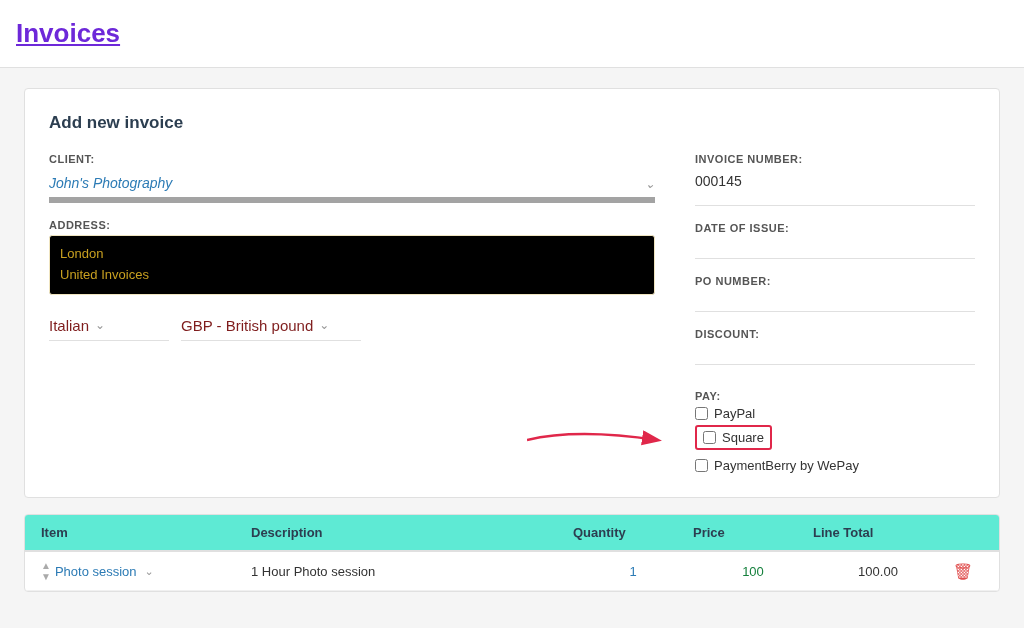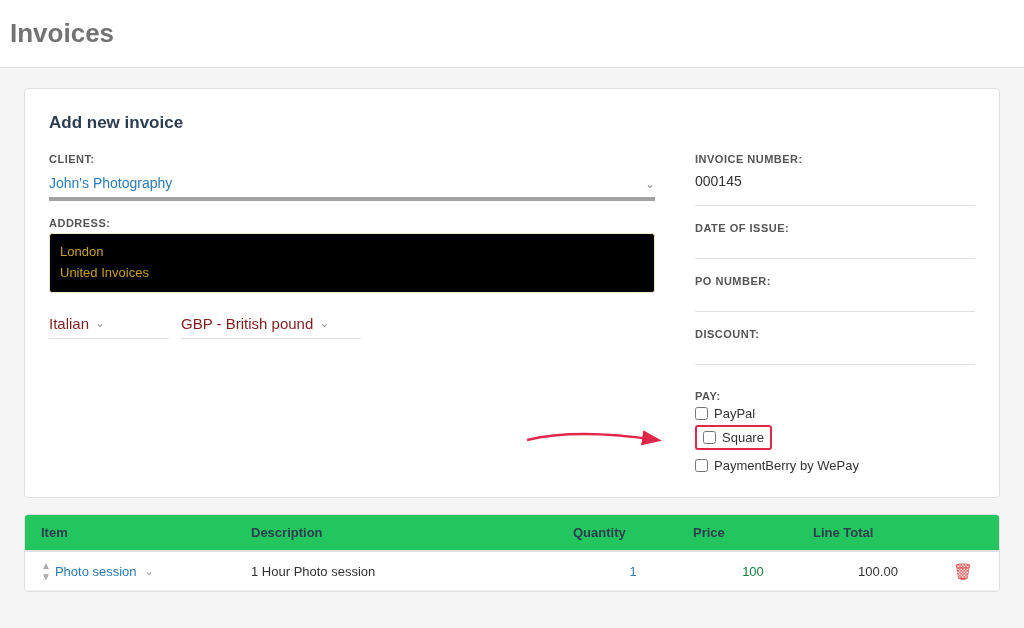--- a/index.html
+++ b/index.html
@@ -1,24 +1,25 @@
 <!DOCTYPE html>
 <html><head>
   <meta charset="utf-8">
   <style>
     * { box-sizing: border-box; margin: 0; padding: 0; }
     body { font-family: Arial, sans-serif; background: #f5f5f5; color: #333; font-size: 14px; }
 
     .page-title {
       background: white;
-      padding: 18px 10px;
+      padding: 18px 16px;
       font-size: 26px;
       font-weight: 600;
-      color: #737373;
+      color: #6d28d9;
       border-bottom: 1px solid #e0e0e0;
+      text-decoration: underline;
     }
 
     .main-content {
       padding: 20px 24px;
     }
 
     .invoice-card {
       background: white;
       border: 1px solid #e0e0e0;
       border-radius: 4px;
@@ -55,22 +56,23 @@
       font-weight: 700;
       color: #555;
       letter-spacing: 0.5px;
       margin-bottom: 4px;
       text-transform: uppercase;
     }
 
     .field-value-row {
       display: flex;
       align-items: flex-end;
-      border-bottom: 4px solid #a3a3a3;
+      border-bottom: 6px solid #a3a3a3;
       padding: 6px 0;
+      font-style: italic;
     }
 
     .field-value {
       flex: 1;
       color: #2c7bb5;
       font-size: 14px;
     }
 
     .chevron-icon {
       color: #999;
@@ -171,21 +173,21 @@
     .items-table {
       background: white;
       border: 1px solid #e0e0e0;
       border-radius: 4px;
       overflow: hidden;
     }
 
     .table-header {
       display: grid;
       grid-template-columns: 210px 1fr 120px 120px 130px 40px;
-      background: #22c55e;
+      background: #5eead4;
       border-bottom: 2px solid #e0e0e0;
       padding: 10px 16px;
     }
 
     .table-header-cell {
       font-size: 13px;
       font-weight: 700;
       color: #2c3e50;
     }
 

